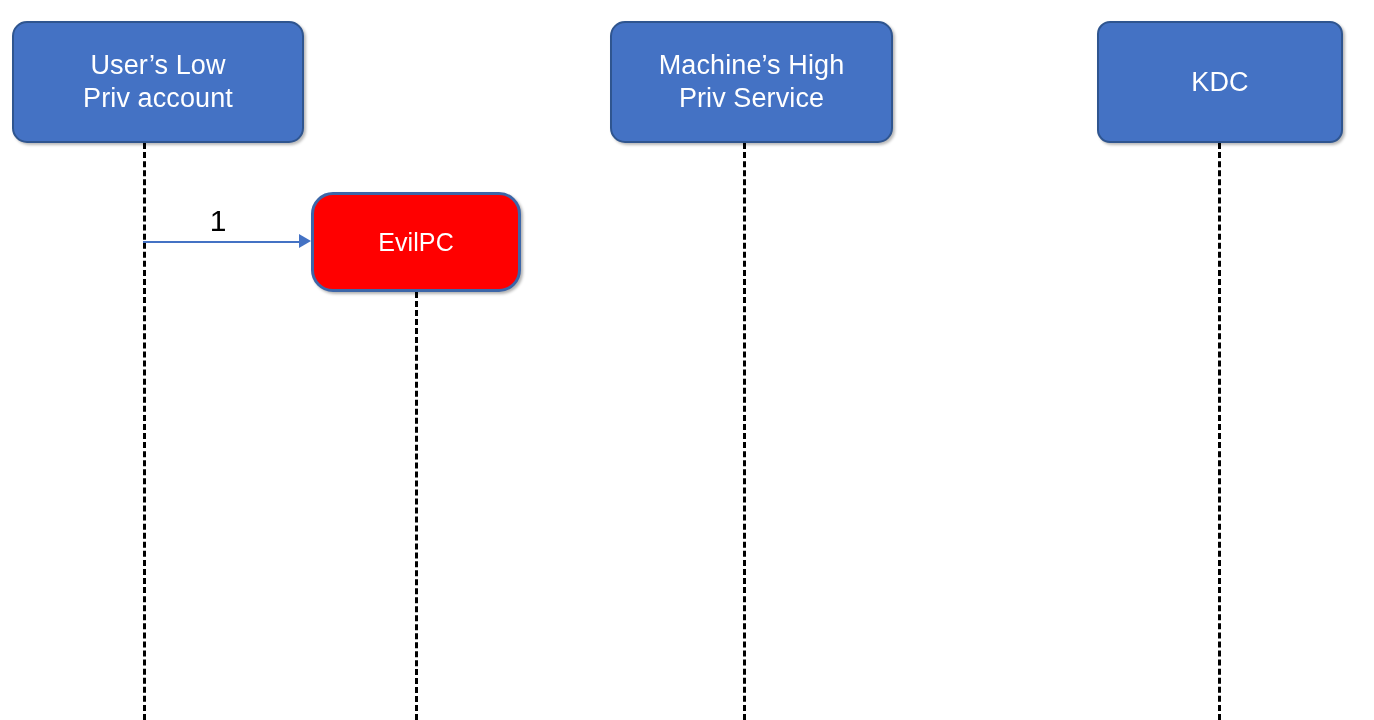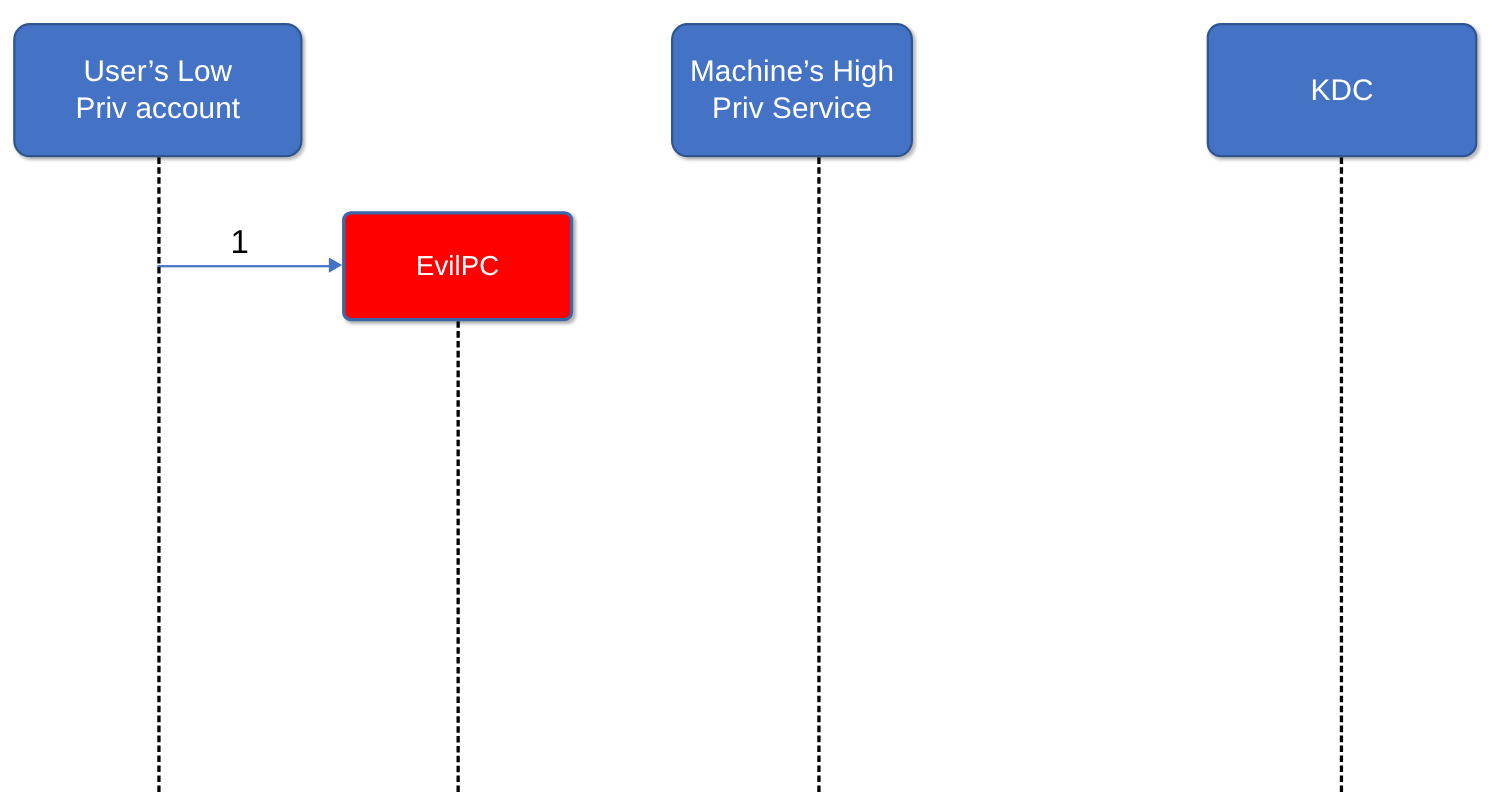--- a/index.html
+++ b/index.html
@@ -52,21 +52,21 @@
   .node.actor {
     background: #4472C4;
     border: 2px solid #2F558F;
     box-shadow: 2px 2px 3px rgba(0,0,0,0.28);
   }
   .node.actor .node-label { font-size: 27px; }
 
   .node.evil {
     background: #FF0000;
     border: 3px solid #3C66A8;
-    border-radius: 8px;
+    border-radius: 22px;
     box-shadow: 2px 2px 3px rgba(0,0,0,0.30);
   }
   .node.evil .node-label { font-size: 25px; }
 
   
   .msg-line {
     position: absolute;
     height: 0;
     border-top: 2px solid #4472C4;
     z-index: 2;
@@ -98,30 +98,30 @@
 
   <div class="lifeline" style="left:143px; top:143px; height:577px;"></div>
   <div class="lifeline" style="left:415px; top:292px; height:428px;"></div>
   <div class="lifeline" style="left:743px; top:143px; height:577px;"></div>
   <div class="lifeline" style="left:1218px; top:143px; height:577px;"></div>
 
   <div class="msg-line" style="left:143px; top:241px; width:158px;"></div>
   <div class="msg-head" style="left:299px; top:234px;"></div>
   <div class="msg-label" style="left:198px; top:206px; width:40px;">1</div>
 
-  <div class="node actor" style="left:12px; top:21px; width:263px; height:122px;">
+  <div class="node actor" style="left:12px; top:21px; width:292px; height:122px;">
     <span class="node-label">User’s Low
 Priv account</span>
   </div>
 
   <div class="node evil" style="left:311px; top:192px; width:210px; height:100px;">
     <span class="node-label">EvilPC</span>
   </div>
 
-  <div class="node actor" style="left:610px; top:21px; width:220px; height:122px;">
+  <div class="node actor" style="left:610px; top:21px; width:283px; height:122px;">
     <span class="node-label">Machine’s High
 Priv Service</span>
   </div>
 
   <div class="node actor" style="left:1097px; top:21px; width:246px; height:122px;border-radius:13px;">
     <span class="node-label">KDC</span>
   </div>
 
 </div>
 

